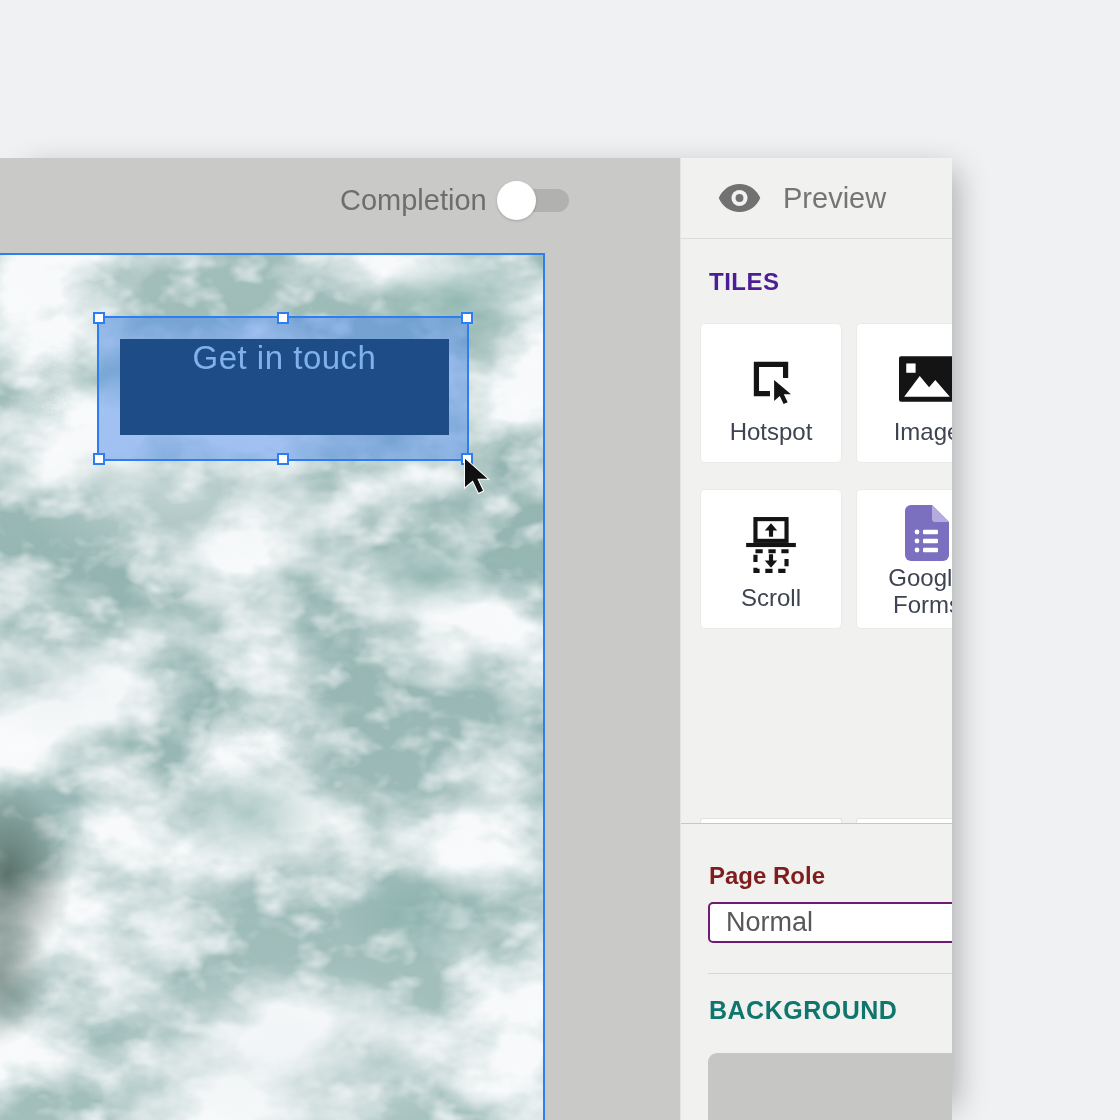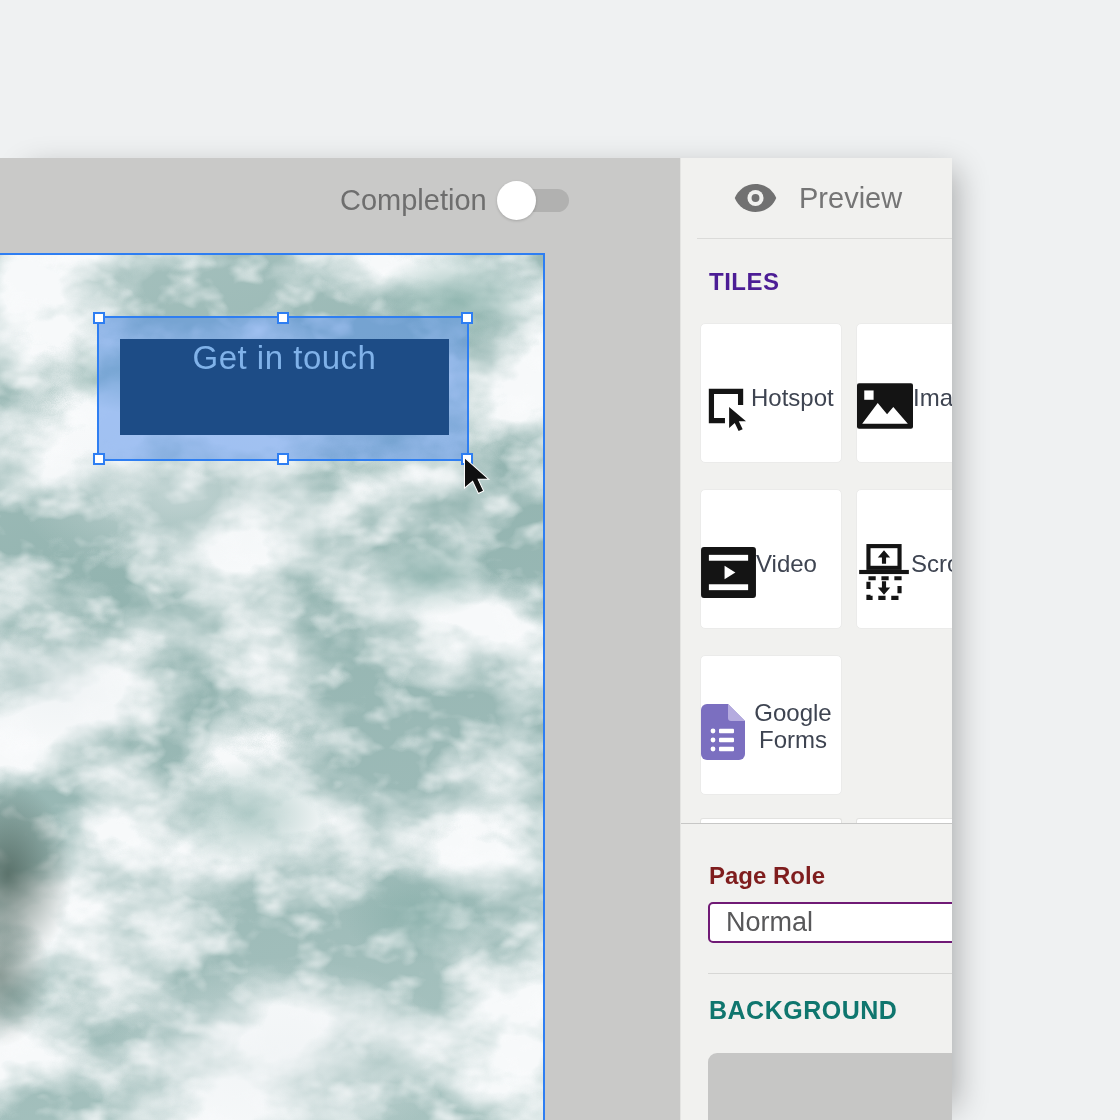--- a/index.html
+++ b/index.html
@@ -74,37 +74,37 @@
   }
   .h-tl{left:0;top:0} .h-tc{left:50%;top:0} .h-tr{left:100%;top:0}
   .h-bl{left:0;top:100%} .h-bc{left:50%;top:100%} .h-br{left:100%;top:100%}
   .cursor-arrow { position:absolute; left:463px; top:201px; }
   
   .sidebar {
     position:absolute; left:680px; top:0; width:272px; height:962px;
     background:#f1f1ef; border-left:1px solid rgba(0,0,0,0.05);
   }
   .preview-row {
-    position:absolute; left:16px; top:0; width:100%; height:81px;
+    position:absolute; left:0; top:0; width:100%; height:81px;
     display:flex; align-items:center; gap:22px; padding-left:37px;
     border-bottom:1px solid #dbdbd9; cursor:pointer;
   }
   .preview-label { font-size:29px; color:#757575; }
   .tiles-title {
     position:absolute; left:28px; top:110px;
     font-size:24px; font-weight:bold; color:#4c1d95; letter-spacing:0.5px;
   }
   .tiles-grid {
     position:absolute; left:19px; top:165px; width:300px;
     display:grid; grid-template-columns:142px 142px; grid-auto-rows:140px;
     column-gap:14px; row-gap:26px;
   }
   .tile {
     background:#ffffff; border:1px solid #ebebea; border-radius:5px;
-    display:flex; flex-direction:row; align-items:center; cursor:pointer;
+    display:flex; flex-direction:column; align-items:center; cursor:pointer;
   }
   .tile-icon { height:58px; margin-top:26px; display:flex; align-items:center; justify-content:center; }
   .tile-label { margin-top:11px; font-size:24px; color:#3e4451; text-align:center; line-height:1.12; }
   .tile-gforms .tile-icon { margin-top:14px; }
   .tile-gforms .tile-label { margin-top:3px; }
   .tile-sliver {
     position:absolute; width:142px; height:6px; top:660px;
     background:#ffffff; border:1px solid #e2e2e0; border-bottom:none;
     border-radius:3px 3px 0 0;
   }
@@ -211,31 +211,20 @@
         <div class="tile-icon">
           <svg width="56" height="46" viewBox="0 0 54 44">
             <rect width="54" height="44" rx="2" fill="#141414"></rect>
             <rect x="7" y="7" width="9" height="9" fill="#ffffff"></rect>
             <path d="M5 39 L20 19 L29 30 L35 23 L49 39 Z" fill="#ffffff"></path>
           </svg>
         </div>
         <div class="tile-label">Image</div>
       </div>
 
-      <div class="tile">
-        <div class="tile-icon">
-          <svg width="55" height="51" viewBox="0 0 56 52">
-            <rect width="56" height="52" rx="3" fill="#141414"></rect>
-            <rect x="8" y="8" width="40" height="6" fill="#ffffff"></rect>
-            <rect x="8" y="38" width="40" height="6" fill="#ffffff"></rect>
-            <polygon points="24,19 24,33 35,26" fill="#ffffff"></polygon>
-          </svg>
-        </div>
-        <div class="tile-label">Video</div>
-      </div>
 
       <div class="tile">
         <div class="tile-icon">
           <svg width="54" height="58" viewBox="0 0 52 56">
             <rect x="11" y="3" width="30" height="21" fill="none" stroke="#141414" stroke-width="4"></rect>
             <polygon points="26,7 20,14 24,14 24,20 28,20 28,14 32,14" fill="#141414"></polygon>
             <rect x="2" y="26" width="48" height="4" fill="#141414"></rect>
             <rect x="11" y="34" width="30" height="19" fill="none" stroke="#141414" stroke-width="4" stroke-dasharray="7 5.5"></rect>
             <polygon points="26,50 20,43 24,43 24,37 28,37 28,43 32,43" fill="#141414"></polygon>
           </svg>

